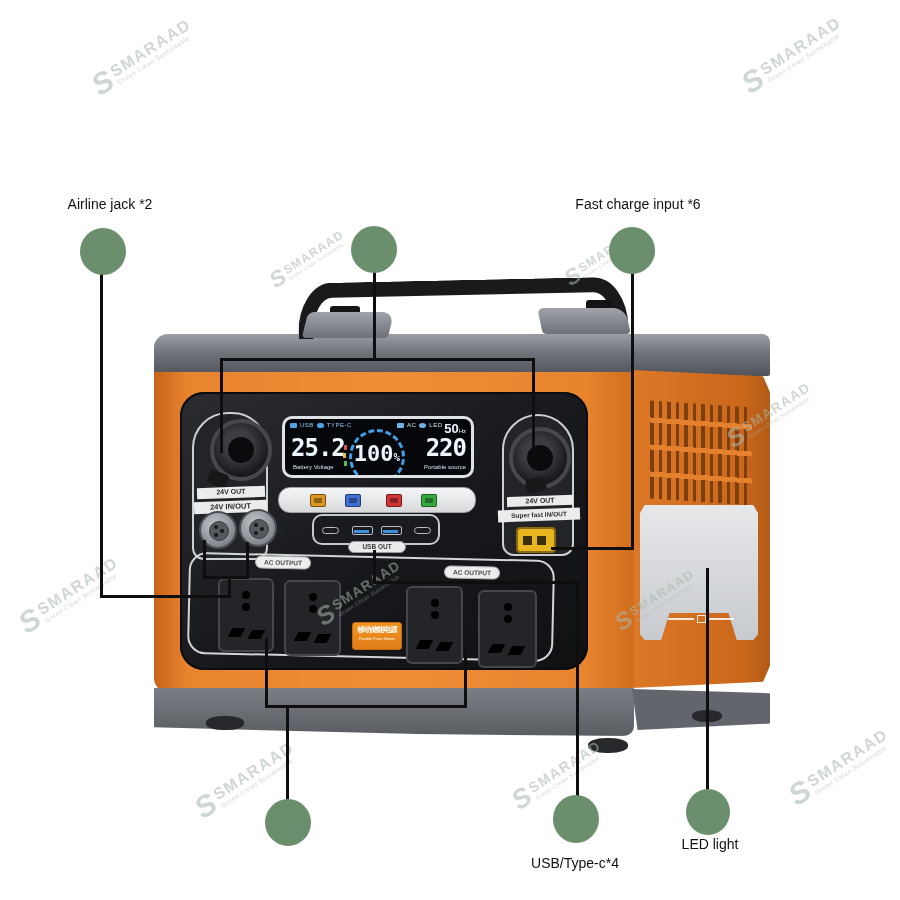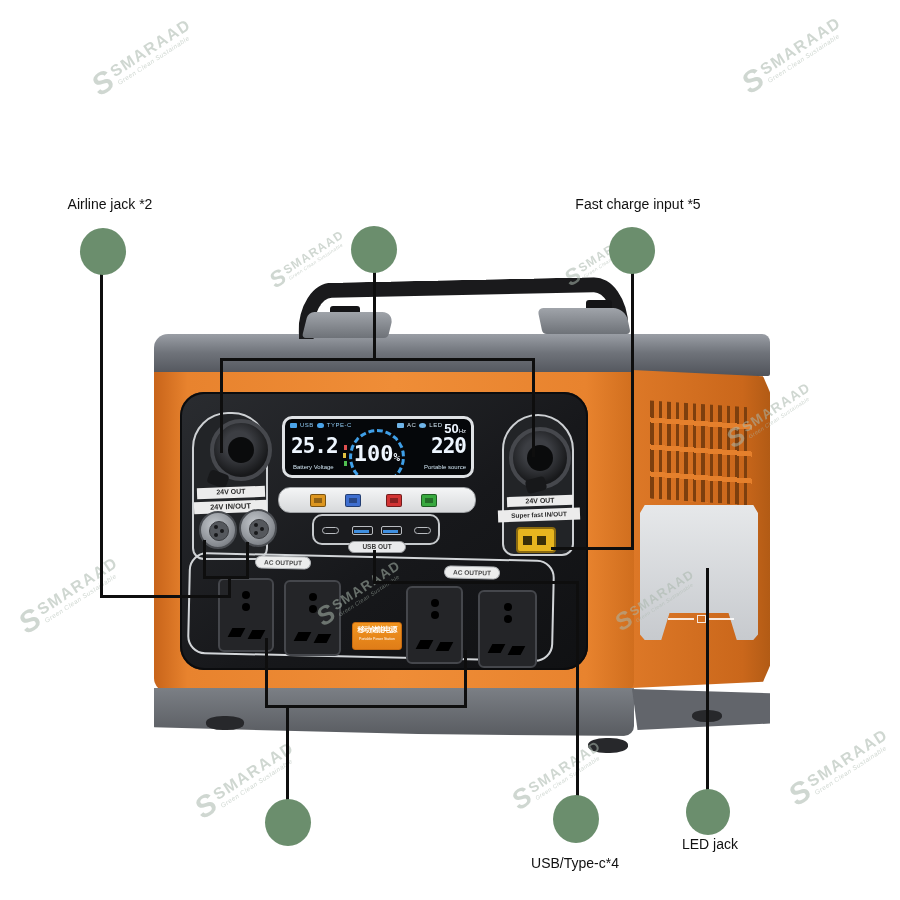--- a/index.html
+++ b/index.html
@@ -86,21 +86,21 @@
           border-radius:50%; background:#17181a; box-shadow:6px 4px 0 #17181a, 0 8px 0 #17181a; }
 
   
   .lcd { position:absolute; left:102px; top:24px; width:192px; height:62px; background:#05070a;
          border:3px solid #dfe2e5; border-radius:10px; overflow:hidden; color:#eef6ff; }
   .lcd-icons { position:absolute; top:3px; font-size:6px; color:#8fc9f2; letter-spacing:.5px; display:flex; gap:3px; align-items:center; }
   .mini-ic { display:inline-block; width:7px; height:5px; background:#4aa3e8; border-radius:1px; }
   .lcd-freq { position:absolute; right:5px; top:2px; font-size:13px; font-weight:bold; }
   .lcd-freq small { font-size:6px; font-weight:normal; }
   .lcd-num { position:absolute; top:15px; font-family:"DejaVu Sans Mono", monospace;
-             font-weight:bold; font-size:21px; letter-spacing:-1px; }
+             font-weight:bold; font-size:24px; letter-spacing:-1px; }
   .lcd-cap { position:absolute; top:45px; font-size:6px; color:#cfe3f0; }
   .arc { position:absolute; left:64px; top:10px; width:56px; height:56px; border-radius:50%;
          border:3px dashed #3f9fe8; }
   .soc { position:absolute; left:64px; top:22px; width:56px; text-align:center;
          font-family:"DejaVu Sans Mono", monospace; font-weight:bold; font-size:22px; }
   .soc small { font-size:11px; }
   .tick { position:absolute; width:3px; height:5px; }
 
   
   .btn-bar { position:absolute; left:98px; top:95px; width:198px; height:26px; border-radius:12px;
@@ -221,24 +221,24 @@
     <span>
         <b class="wm-name">SMARAAD</b>
         <i class="wm-sub">Green Clean Sustainable</i>
       </span>
   </div>
 
   <div class="title-wrap">
   </div>
 
   <div class="callout" style="left:30px;top:196px;width:160px;">Airline jack *2</div>
-  <div class="callout" style="left:543px;top:196px;width:190px;">Fast charge input *5</div>
+  <div class="callout" style="left:543px;top:196px;width:190px;">Fast charge input *6</div>
 
   <div class="callout" style="left:505px;top:855px;width:140px;">USB/Type-c*4</div>
-  <div class="callout" style="left:664px;top:836px;width:92px;">LED jack</div>
+  <div class="callout" style="left:664px;top:836px;width:92px;">LED light</div>
 
   <div class="dev top-band"></div>
   <div class="dev side-face"></div>
   <div class="dev front-face"></div>
   <div class="dev base-front"></div>
   <div class="dev base-side"></div>
   <div class="foot" style="left:206px;top:716px;width:38px;height:14px;"></div>
   <div class="foot" style="left:588px;top:738px;width:40px;height:15px;"></div>
   <div class="foot" style="left:692px;top:710px;width:30px;height:12px;"></div>
 

